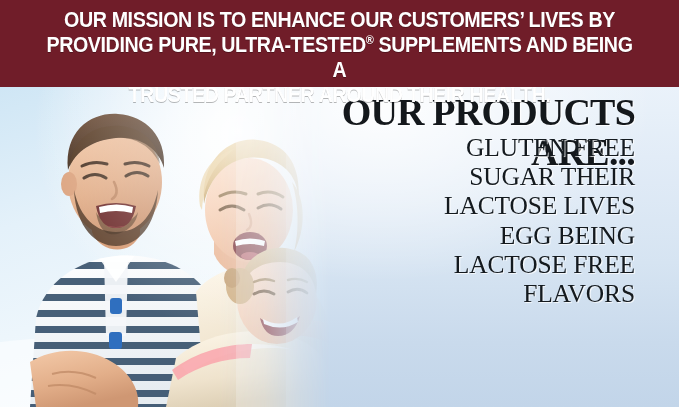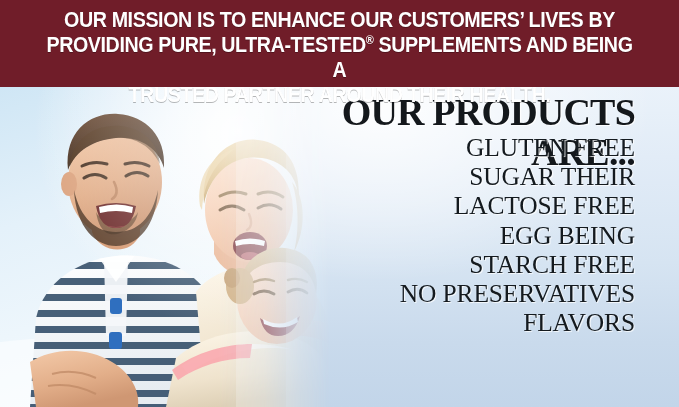--- a/index.html
+++ b/index.html
@@ -312,20 +312,19 @@
 
   <div id="mission-banner">
     <div id="mission-text"><span>OUR MISSION IS TO ENHANCE OUR CUSTOMERS’ LIVES BY</span><br><span>PROVIDING PURE, ULTRA-TESTED<span class="reg">®</span> SUPPLEMENTS AND BEING A</span><br><span>TRUSTED PARTNER AROUND THEIR HEALTH.</span></div>
   </div>
 
   <div id="products-heading">OUR PRODUCTS ARE...</div>
 
   <ul id="attributes">
       <li>GLUTEN FREE</li>
       <li>SUGAR THEIR</li>
+      <li>LACTOSE LIVES</li>
+      <li>EGG BEING</li>
       <li>LACTOSE FREE</li>
-      <li>EGG BEING</li>
-      <li>STARCH FREE</li>
-      <li>NO PRESERVATIVES</li>
       <li>FLAVORS</li>
     </ul>
 
 </div>
 
 </body></html>

